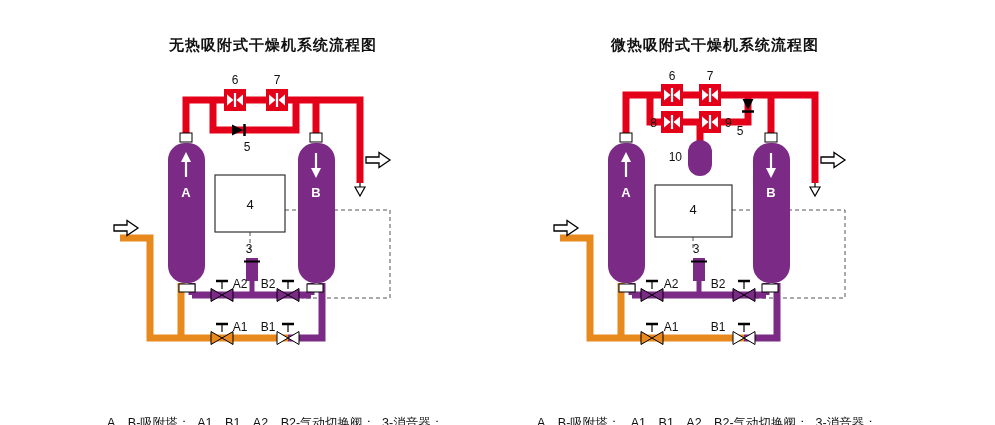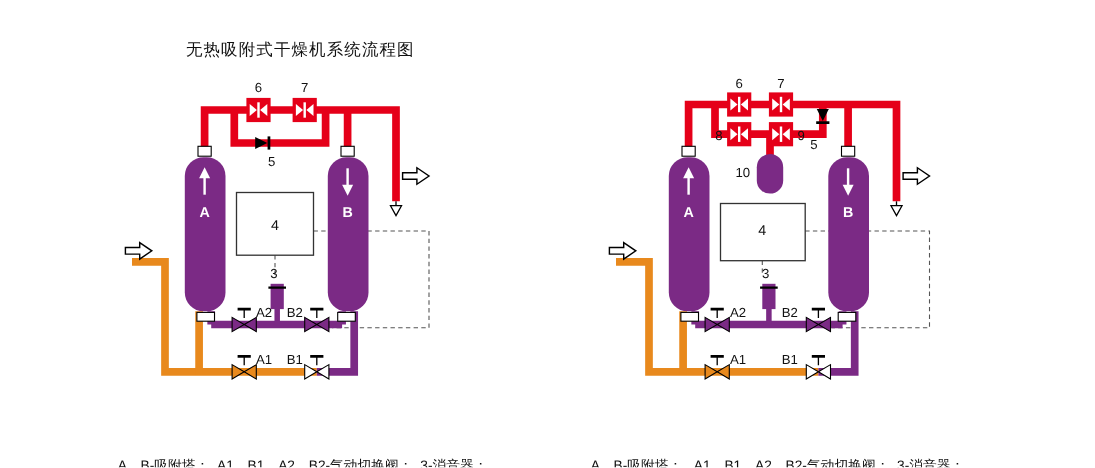--- a/index.html
+++ b/index.html
@@ -1,20 +1,20 @@
 <!DOCTYPE html>
 <html><head>
 <meta charset="utf-8">
 <style>
   html,body{margin:0;padding:0;background:#fff;}
   .canvas{position:relative;width:995px;height:425px;background:#ffffff;overflow:hidden;
           font-family:"Liberation Sans",sans-serif;color:#111;}
   svg{position:absolute;left:0;top:0;}
   .title{position:absolute;top:36px;width:430px;text-align:center;
-         font-size:15px;font-weight:normal;letter-spacing:1px;color:#111;}
+         font-size:15px;font-weight:bold;letter-spacing:1px;color:#111;}
   .title-left{left:58px;}
   .title-right{left:500px;}
   .legend{position:absolute;top:368px;font-size:12.5px;line-height:22px;
           color:#111;white-space:pre-wrap;}
   .legend-left{left:107px;}
   .legend-right{left:537px;}
   text{font-family:"Liberation Sans",sans-serif;font-size:12px;fill:#111;}
   .tanklabel{font-size:13px;font-weight:bold;fill:#fff;}
   .boxlabel{font-size:13px;}
 </style>
@@ -183,20 +183,21 @@
       <use href="#pv" x="652" y="338" style="color:#e8891d"></use>
       <use href="#pv" x="744" y="338" style="color:#ffffff"></use>
       <text x="671" y="288" text-anchor="middle">A2</text>
       <text x="718" y="288" text-anchor="middle">B2</text>
       <text x="671" y="331" text-anchor="middle">A1</text>
       <text x="718" y="331" text-anchor="middle">B1</text>
     </g>
   </svg>
 
   <div class="title title-left">无热吸附式干燥机系统流程图</div>
+  <div class="title title-right">微热吸附式干燥机系统流程图</div>
 
   <div class="legend legend-left">
     <div>A、B-吸附塔；  A1、B1、A2、B2-气动切换阀；  3-消音器；</div>
     
   </div>
   <div class="legend legend-right">
     <div>A、B-吸附塔；   A1、B1、A2、B2-气动切换阀；  3-消音器；</div>
     
   </div>
 

